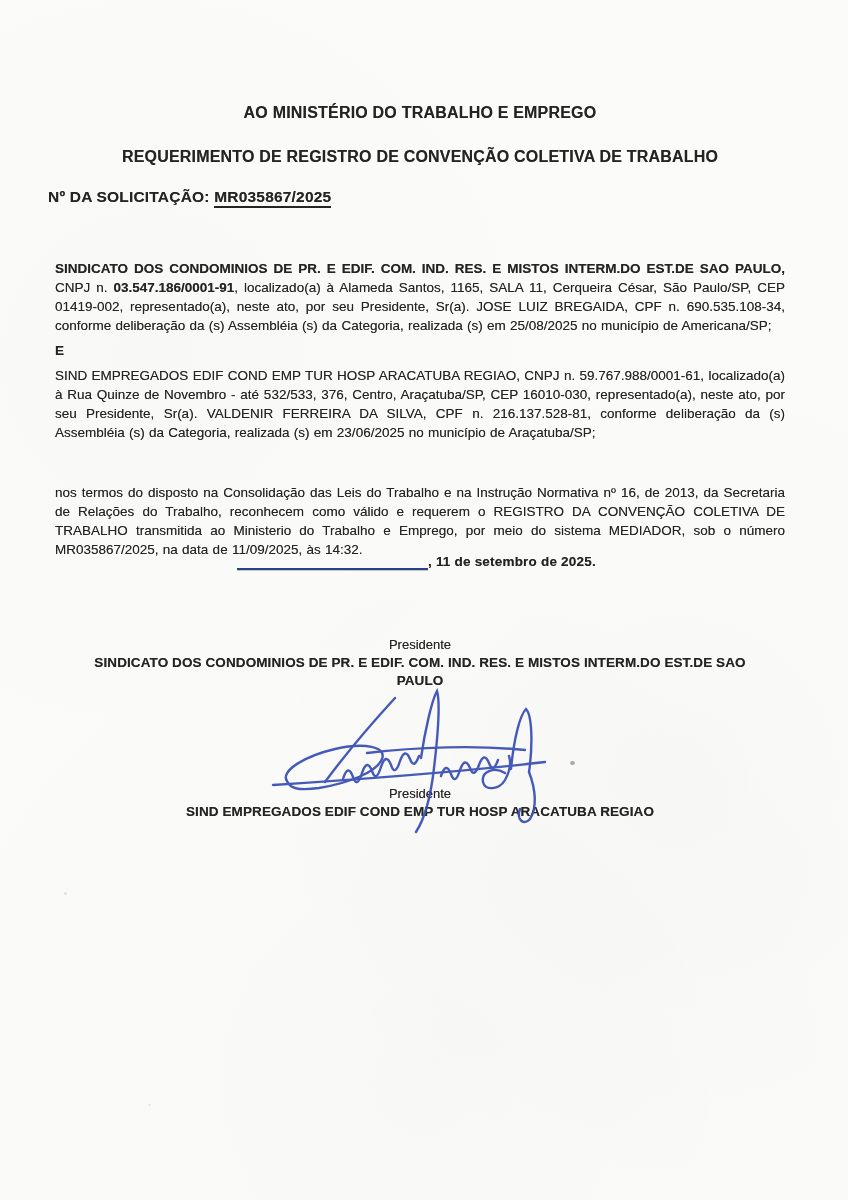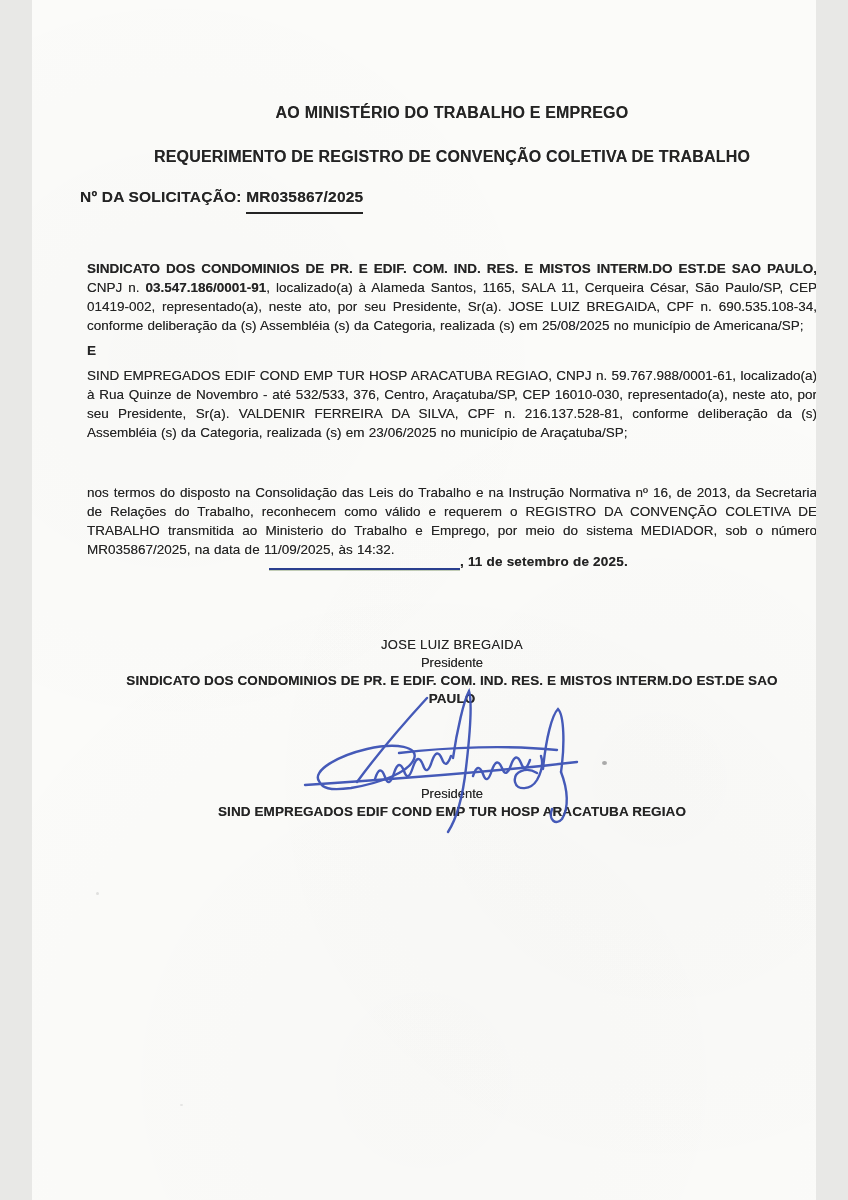--- a/index.html
+++ b/index.html
@@ -1,19 +1,19 @@
 <!DOCTYPE html>
 <html lang="pt"><head>
 <meta charset="utf-8">
 <style>
   html,body { margin:0; padding:0; }
   body { background:#e8e8e6; }
   .page {
     position:relative;
-    width:784px; height:1200px;
+    width:848px; height:1200px;
     margin:0 auto;
     background:#fbfbf9;
     background-image:
       radial-gradient(circle at 18% 30%, rgba(0,0,0,0.012) 0, rgba(0,0,0,0) 40%),
       radial-gradient(circle at 80% 65%, rgba(0,0,0,0.012) 0, rgba(0,0,0,0) 45%),
       radial-gradient(circle at 50% 90%, rgba(0,0,0,0.010) 0, rgba(0,0,0,0) 50%);
     font-family:"Liberation Sans","DejaVu Sans",sans-serif;
     color:#242424;
     overflow:hidden;
   }
@@ -26,21 +26,21 @@
     letter-spacing:0.2px; white-space:nowrap;
   }
   .hdr-addressee { top:103px; }
   .hdr-title { top:147px; }
 
   .solicitation {
     position:absolute; top:188px; left:-7px;
     font-weight:bold; font-size:15.5px; white-space:nowrap; letter-spacing:0.2px;
   }
   .solicitation .num {
-    border-bottom:2.5px solid #242424; padding-bottom:7px;
+    border-bottom:2.5px solid #242424; padding-bottom:1px;
   }
 
   .par {
     position:absolute; left:0; width:730px;
     font-size:13.5px; line-height:19px; text-align:justify;
     word-spacing:0.5px;
   }
   .par-1 { top:245px; }
   .connector { position:absolute; top:343px; left:0; font-size:13.5px; font-weight:bold; }
   .par-2 { top:352px; }
@@ -96,21 +96,20 @@
     <p class="par par-2">SIND EMPREGADOS EDIF COND EMP TUR HOSP ARACATUBA REGIAO, CNPJ n. 59.767.988/0001-61, localizado(a) à Rua Quinze de Novembro - até 532/533, 376, Centro, Araçatuba/SP, CEP 16010-030, representado(a), neste ato, por seu Presidente, Sr(a). VALDENIR FERREIRA DA SILVA, CPF n. 216.137.528-81, conforme deliberação da (s) Assembléia (s) da Categoria, realizada (s) em 23/06/2025 no município de Araçatuba/SP;</p>
 
     <p class="par par-3">nos termos do disposto na Consolidação das Leis do Trabalho e na Instrução Normativa nº 16, de 2013, da Secretaria de Relações do Trabalho, reconhecem como válido e requerem o REGISTRO DA CONVENÇÃO COLETIVA DE TRABALHO transmitida ao Ministerio do Trabalho e Emprego, por meio do sistema MEDIADOR, sob o número MR035867/2025, na data de 11/09/2025, às 14:32.</p>
 
     <div class="dateline">
       <span class="blank-rule"></span>
       <span class="date-text">, 11 de setembro de 2025.</span>
     </div>
 
     <div class="sig-block sig-block-1">
-      <div class="sig-name">JOSE LUIZ BREGAIDA</div>
       <div class="sig-role">Presidente</div>
       <div class="sig-org">SINDICATO DOS CONDOMINIOS DE PR. E EDIF. COM. IND. RES. E MISTOS INTERM.DO EST.DE SAO PAULO</div>
     </div>
 
     <div class="sig-block sig-block-2">
       <div class="sig-role">Presidente</div>
       <div class="sig-org">SIND EMPREGADOS EDIF COND EMP TUR HOSP ARACATUBA REGIAO</div>
     </div>
 
   </div>

